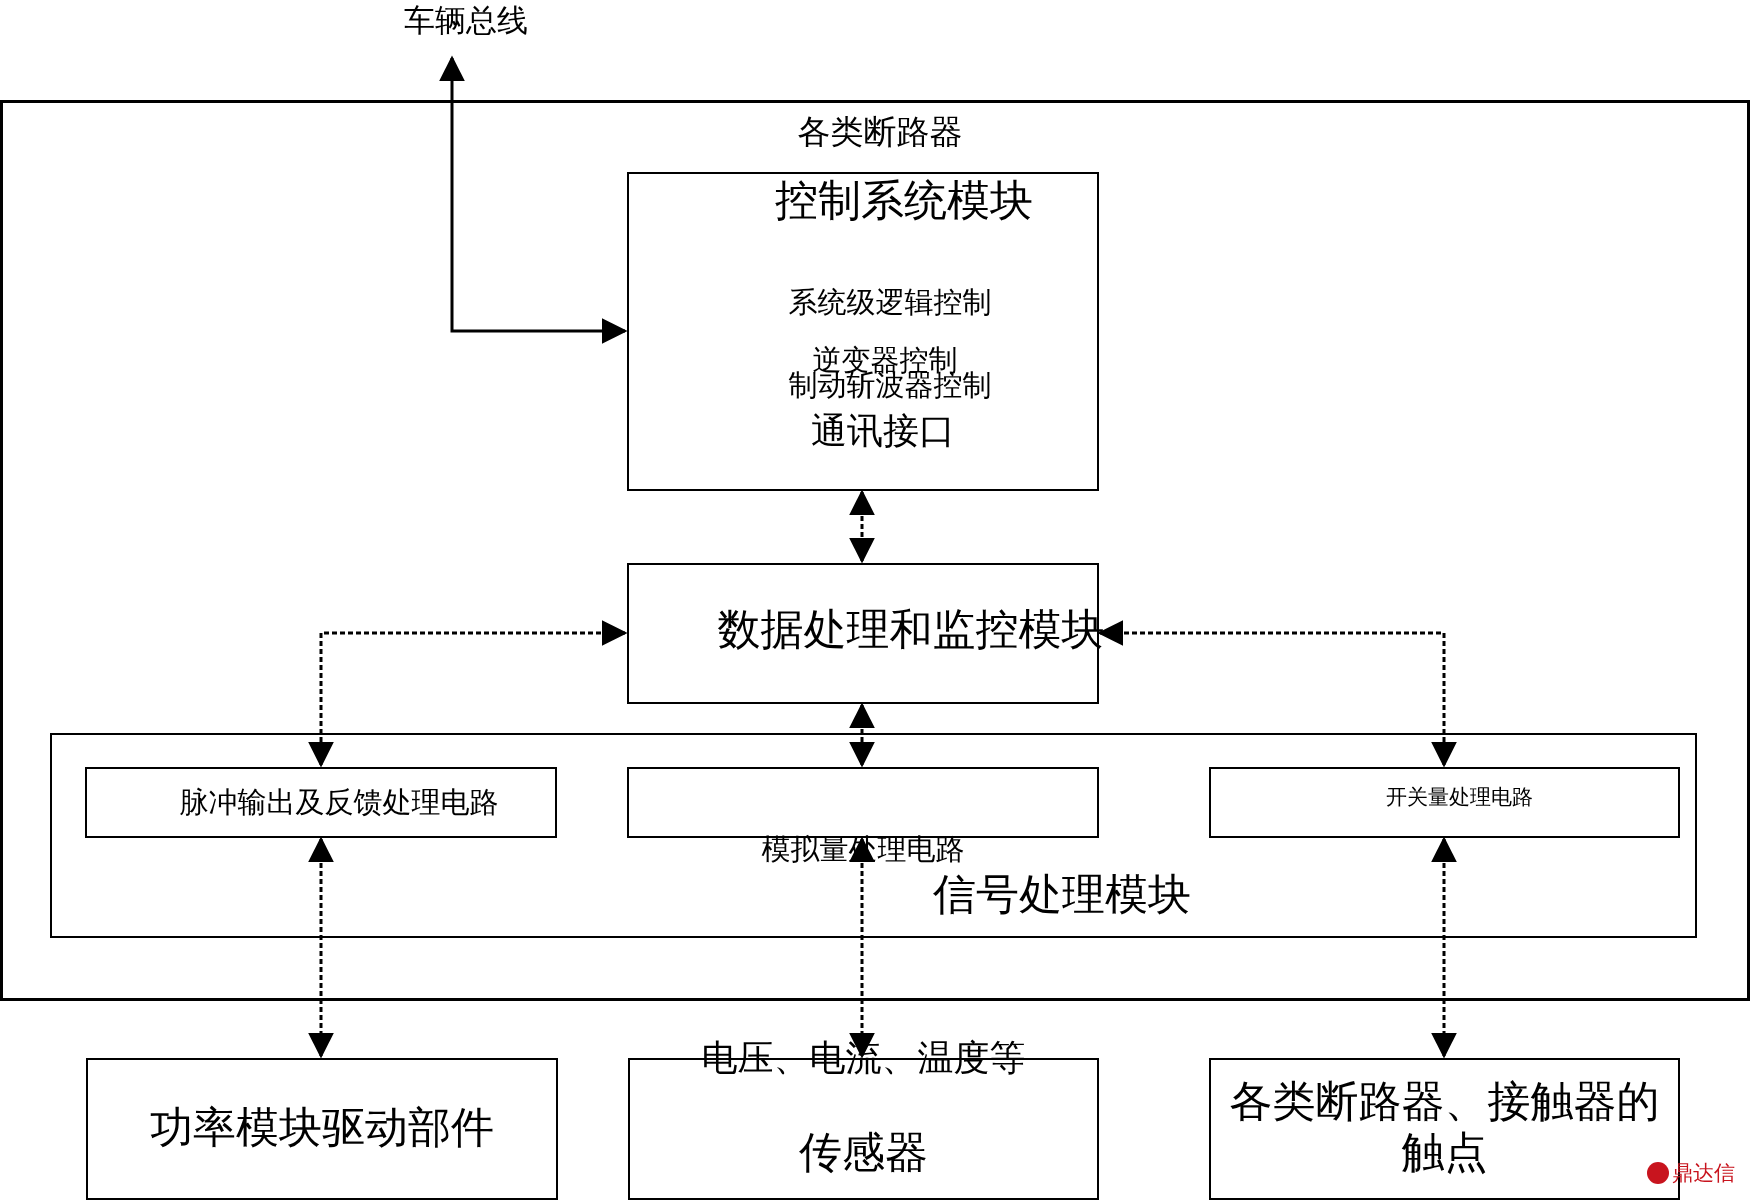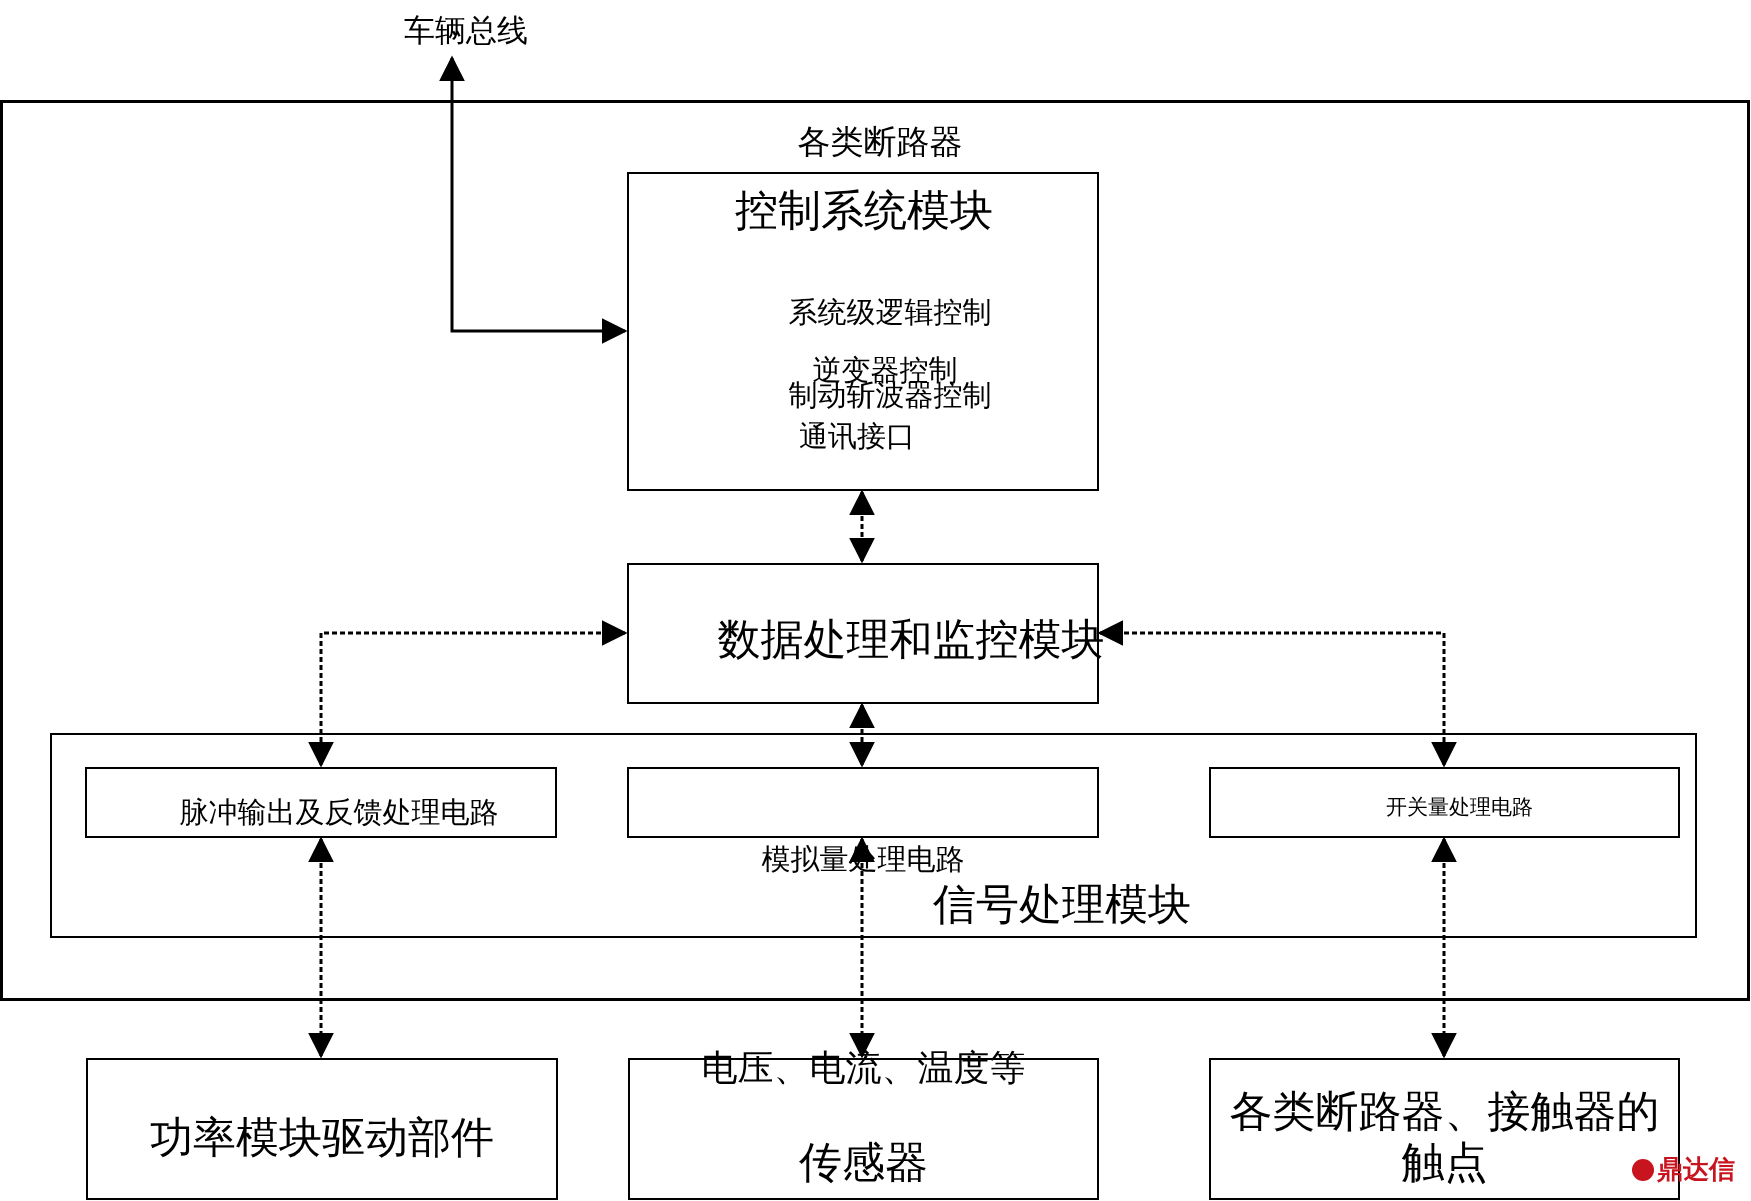--- a/index.html
+++ b/index.html
@@ -1,20 +1,20 @@
 <!DOCTYPE html>
 <html><head>
 <meta charset="utf-8">
 <style>
   html,body{margin:0;padding:0;background:#fff;}
   body{width:1751px;height:1201px;position:relative;overflow:hidden;font-family:"DejaVu Serif","Liberation Serif",serif;color:#000;}
   svg{position:absolute;left:0;top:0;}
   .box{position:absolute;border:2px solid #000;box-sizing:border-box;}
-  .t{position:absolute;text-align:center;white-space:nowrap;line-height:1.2;margin-top:10px;}
-  .wm{position:absolute;right:16px;bottom:14px;font-family:"DejaVu Sans",sans-serif;font-weight:bold;font-size:26px;color:#c8141e;display:flex;align-items:center;gap:3px;}
+  .t{position:absolute;text-align:center;white-space:nowrap;line-height:1.2;}
+  .wm{position:absolute;right:16px;bottom:14px;font-family:"DejaVu Sans",sans-serif;font-weight:normal;font-size:21px;color:#c8141e;display:flex;align-items:center;gap:3px;}
   .wm .logo{width:22px;height:22px;border-radius:50%;background:#c8141e;display:inline-block;}
 </style>
 </head>
 <body>
 
 <svg width="1751" height="1201">
   <defs>
     <marker id="ah" viewBox="0 0 10 10" refX="9" refY="5" markerWidth="9" markerHeight="9" orient="auto-start-reverse" markerUnits="userSpaceOnUse">
       <path d="M0,0 L10,5 L0,10 z" fill="#000"></path>
     </marker>
@@ -37,25 +37,25 @@
   <line x1="862" y1="839" x2="862" y2="1056" stroke="#000" stroke-width="3" stroke-dasharray="5,3" marker-start="url(#ahb)" marker-end="url(#ahb)"></line>
   <line x1="1444" y1="839" x2="1444" y2="1056" stroke="#000" stroke-width="3" stroke-dasharray="5,3" marker-start="url(#ahb)" marker-end="url(#ahb)"></line>
 </svg>
 
 <div class="t" style="left:398px;top:2px;width:136px;font-size:31px;">车辆总线</div>
 
 <div class="box" style="left:0;top:100px;width:1750px;height:901px;border-width:3px;"></div>
 <div class="t" style="left:780px;top:112px;width:200px;font-size:33px;">各类断路器</div>
 
 <div class="box" style="left:627px;top:172px;width:472px;height:319px;"></div>
-<div class="t" style="left:664px;top:175px;width:400px;font-size:43px;">控制系统模块</div>
+<div class="t" style="left:704px;top:175px;width:400px;font-size:43px;">控制系统模块</div>
 <div class="t" style="left:740px;top:285px;width:300px;font-size:29px;">系统级逻辑控制</div>
 <div class="t" style="left:735px;top:343px;width:300px;font-size:29px;">逆变器控制</div>
 <div class="t" style="left:740px;top:368px;width:300px;font-size:29px;">制动斩波器控制</div>
-<div class="t" style="left:707px;top:409px;width:300px;font-size:29px;">通讯接口</div>
+<div class="t" style="left:733px;top:409px;width:300px;font-size:36px;">通讯接口</div>
 
 <div class="box" style="left:627px;top:563px;width:472px;height:141px;"></div>
 <div class="t" style="left:627px;top:604px;width:568px;font-size:43px;">数据处理和监控模块</div>
 
 <div class="box" style="left:50px;top:733px;width:1647px;height:205px;"></div>
 <div class="t" style="left:912px;top:869px;width:300px;font-size:43px;">信号处理模块</div>
 
 <div class="box" style="left:85px;top:767px;width:472px;height:71px;"></div>
 <div class="t" style="left:85px;top:785px;width:508px;font-size:29px;">脉冲输出及反馈处理电路</div>
 <div class="box" style="left:627px;top:767px;width:472px;height:71px;"></div>

